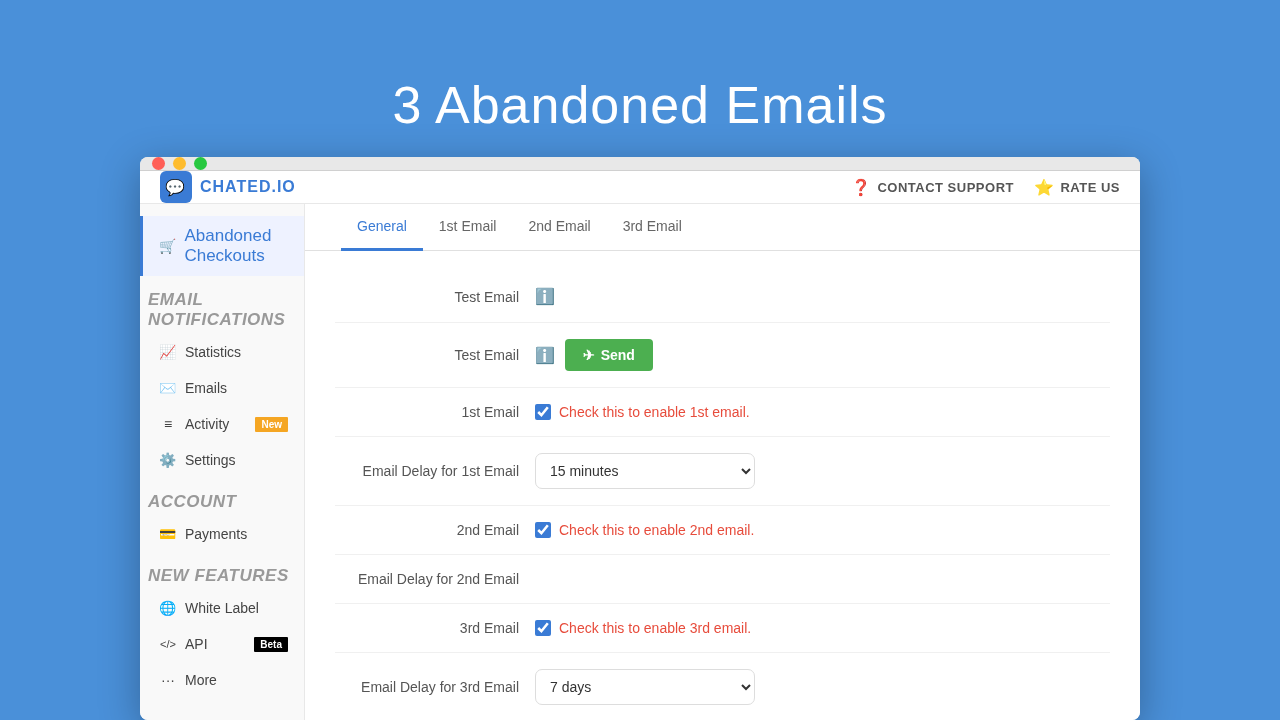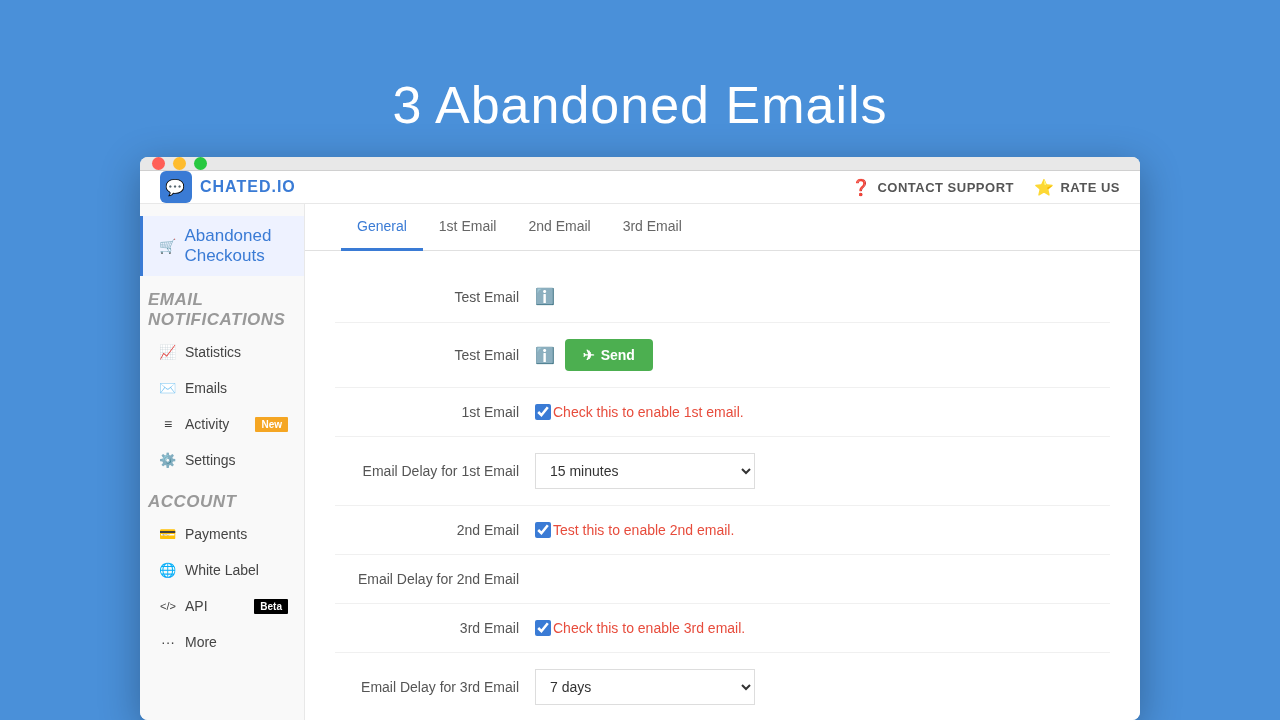--- a/index.html
+++ b/index.html
@@ -240,35 +240,35 @@
       width: 200px;
       text-align: right;
       font-size: 14px;
       color: #555;
       padding-right: 16px;
       flex-shrink: 0;
     }
     .checkbox-control {
       display: flex;
       align-items: center;
-      gap: 2px;
+      gap: 8px;
     }
     .checkbox-control input[type="checkbox"] {
       width: 16px;
       height: 16px;
       accent-color: #3a7bd5;
     }
     .check-text {
       color: #e74c3c;
       font-size: 14px;
     }
     .select-field {
       height: 36px;
       border: 1px solid #ddd;
-      border-radius: 0;
+      border-radius: 7px;
       padding: 0 10px;
       font-size: 14px;
       color: #333;
       width: 220px;
       background: white;
       cursor: pointer;
       appearance: auto;
     }
   </style>
 </head>
@@ -331,20 +331,21 @@
         <span class="si-icon">⚙️</span>
         <span>Settings</span>
       </div>
 
       <div class="sidebar-section-label">Account</div>
       <div class="sidebar-item">
         <span class="si-icon">💳</span>
         <span>Payments</span>
       </div>
 
+      <div class="sidebar-section-label">New Features</div>
       <div class="sidebar-item">
         <span class="si-icon">🌐</span>
         <span>White Label</span>
       </div>
       <div class="sidebar-item">
         <span class="si-icon" style="font-size:11px;">&lt;/&gt;</span>
         <span>API</span>
         <span class="badge badge-beta">Beta</span>
       </div>
       <div class="sidebar-item">
@@ -407,21 +408,21 @@
               <option>1 hour</option>
               <option>2 hours</option>
             </select>
           </div>
         </div>
 
         <div class="checkbox-row">
           <div class="checkbox-label">2nd Email</div>
           <div class="checkbox-control">
             <input type="checkbox" checked="" style="">
-            <span class="check-text">Test this to enable 2nd email.</span>
+            <span class="check-text">Check this to enable 2nd email.</span>
           </div>
         </div>
 
         <div class="form-row">
           <div class="form-label">Email Delay for 2nd Email</div>
         </div>
 
         <div class="checkbox-row">
           <div class="checkbox-label">3rd Email</div>
           <div class="checkbox-control">

